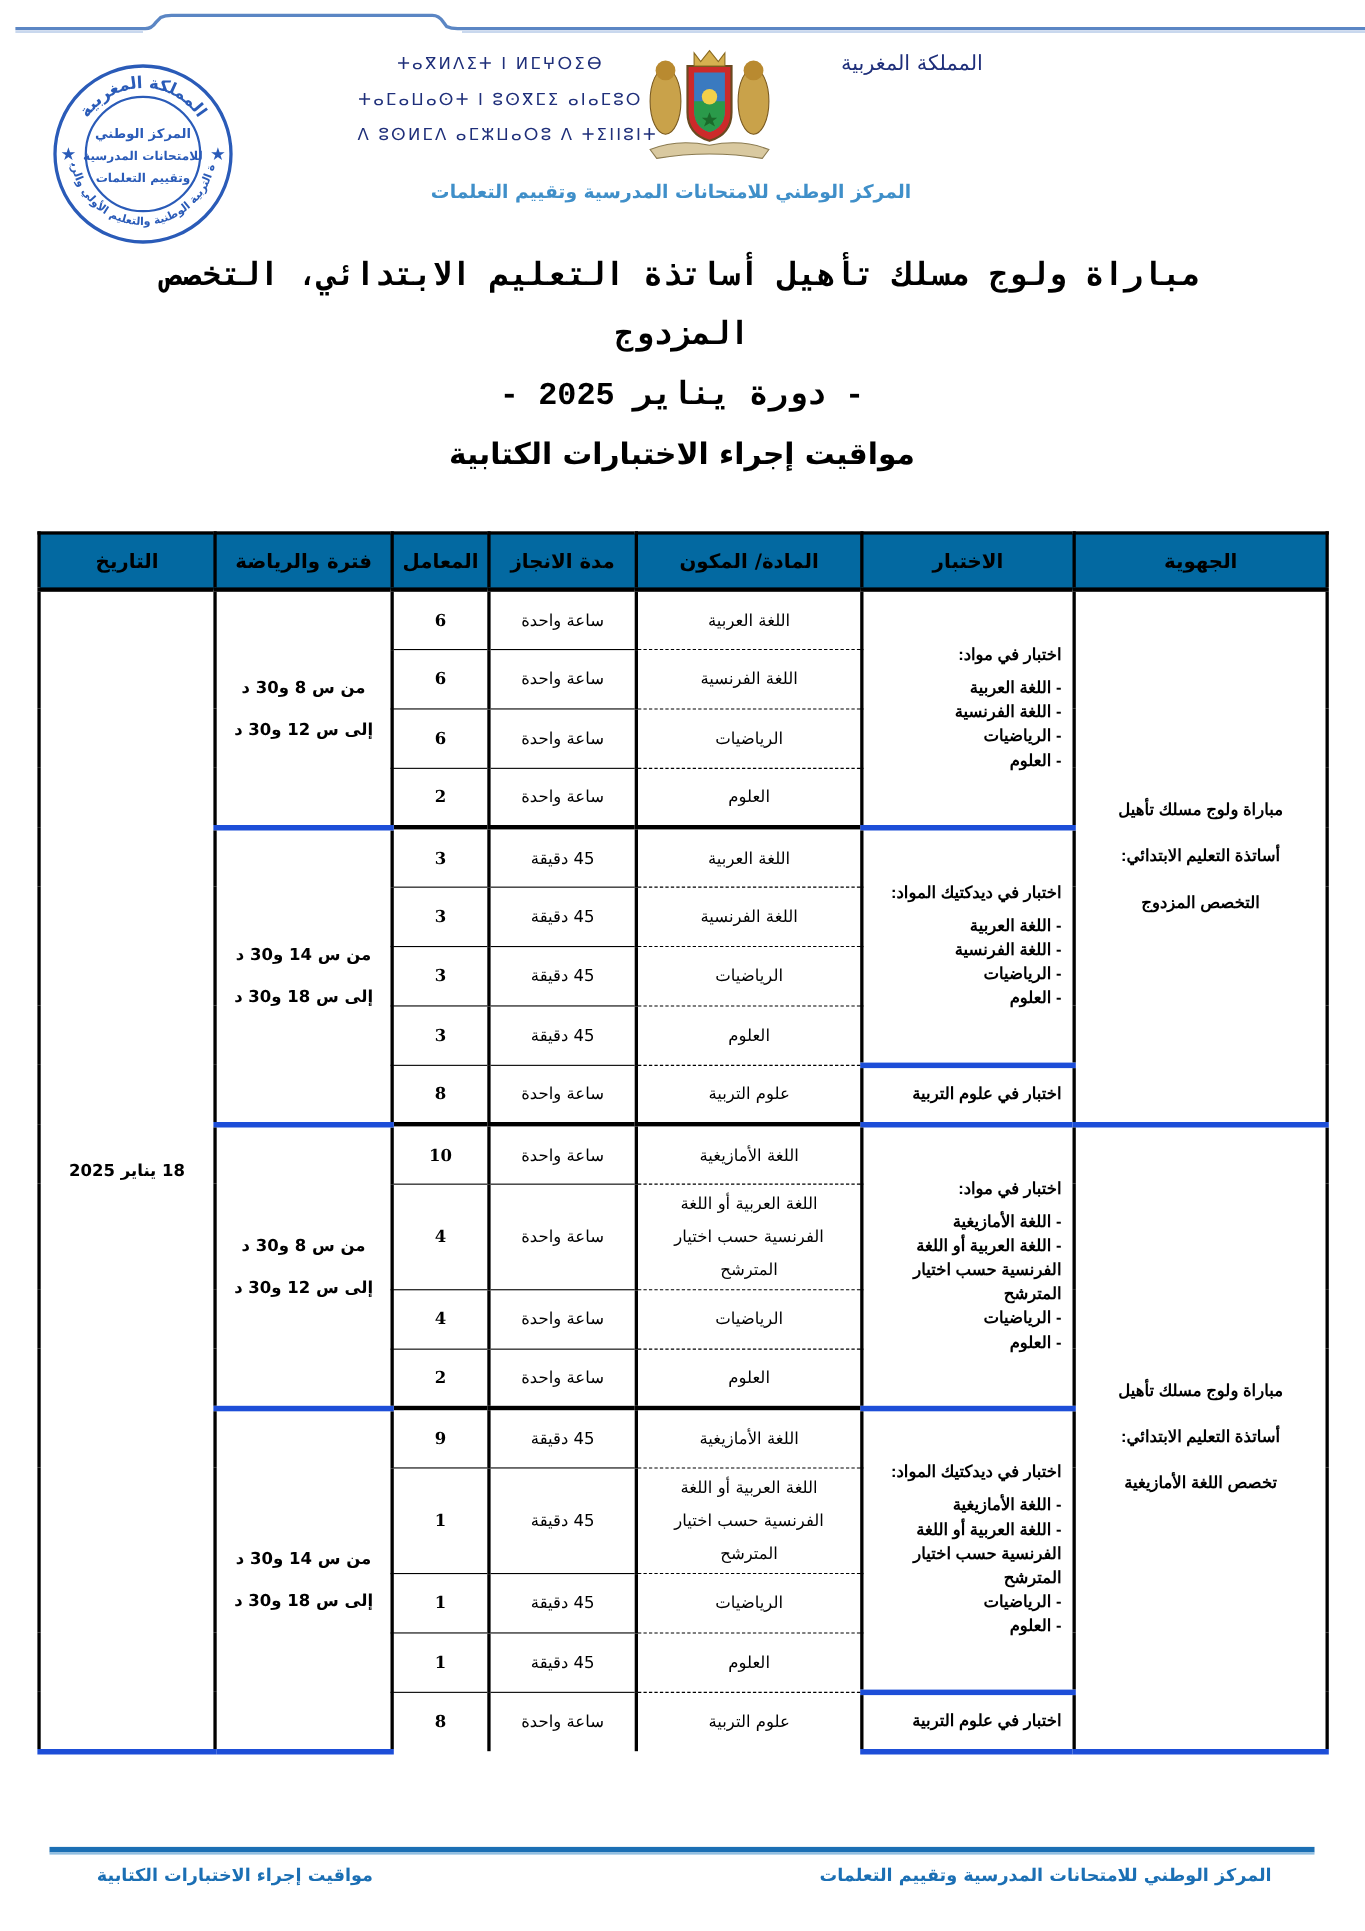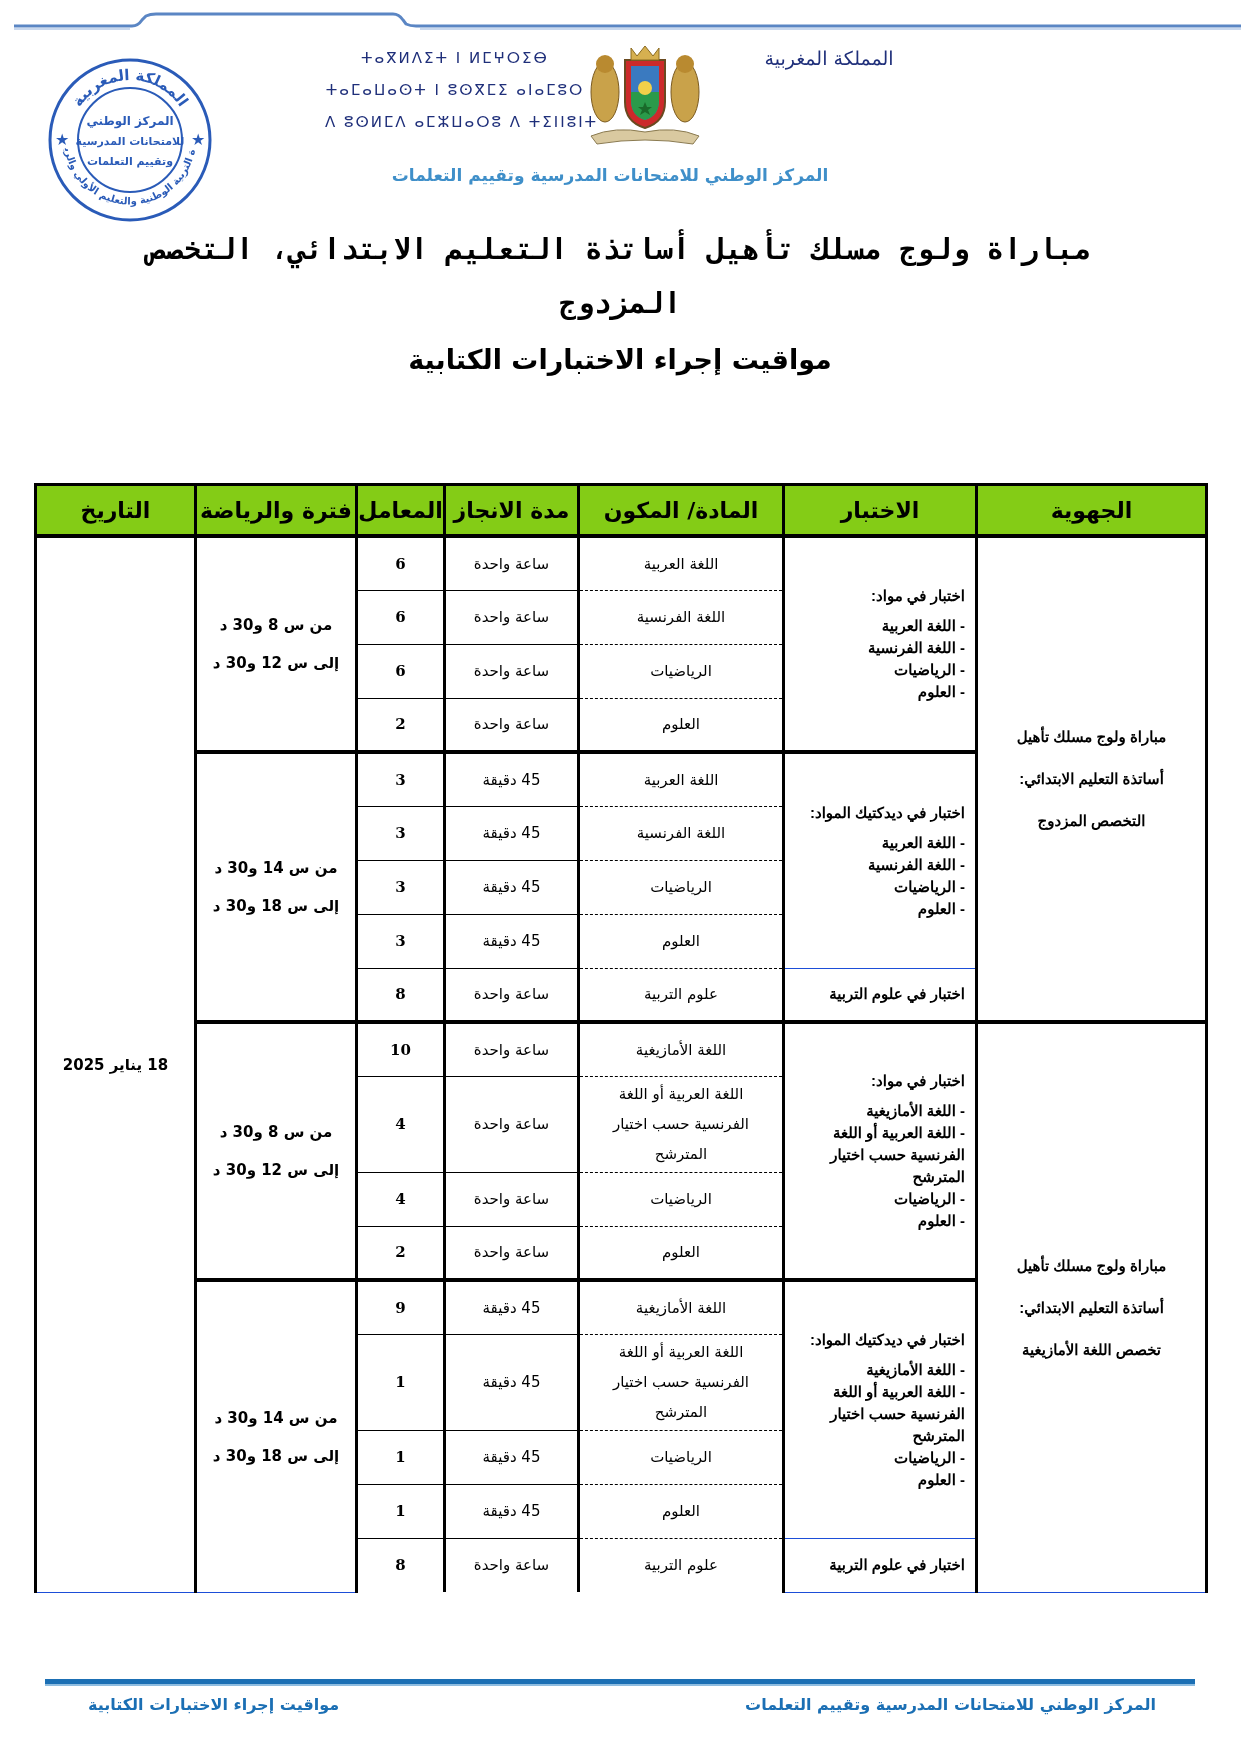--- a/index.html
+++ b/index.html
@@ -25,29 +25,29 @@
 
   
   .title-block { position: absolute; left: 100px; top: 225px; width: 1040px; text-align: center;
                  direction: rtl; font-weight: bold; }
   .title-line { font-size: 29px; line-height: 54px; font-family: Liberation Mono, monospace; }
   .title-sub { font-size: 27px; line-height: 54px; }
 
   
   .sched { position: absolute; left: 34px; top: 483px; width: 1171px; direction: rtl;
            border-collapse: collapse; table-layout: fixed; }
-  .sched th { background: #84cc16; border: 3px solid #000; height: 48px; font-size: 22px;
+  .sched th { background: #0369a1; border: 3px solid #000; height: 48px; font-size: 18px;
               font-weight: bold; text-align: center; padding: 0; }
   .sched td { border-left: 3px solid #000; border-right: 3px solid #000; text-align: center;
               vertical-align: middle; font-size: 15px; padding: 0; }
   .sched tr.block-start td { border-top: 4px solid #000; }
   .sched td.sub-row { border-top: 1px dashed #000; }
   .sched td.coef, .sched td.dur { border-top: 1px solid #000; }
   .sched tr.block-start td.coef, .sched tr.block-start td.dur { border-top: 4px solid #000; }
-  .sched td.span-cell { border-bottom: 1px solid #1d4ed8; }
+  .sched td.span-cell { border-bottom: 5px solid #1d4ed8; }
   .coef { font-family: "DejaVu Serif", serif; font-weight: bold; font-size: 15px; }
   .period { font-weight: bold; font-size: 16px; line-height: 38px; }
   .date { font-weight: bold; font-size: 17px; }
   .comp { font-weight: bold; font-size: 16px; line-height: 42px; font-family: "Liberation Sans", sans-serif; padding: 0 10px; }
   .exam { text-align: right !important; padding-right: 10px !important; font-weight: bold;
           font-family: "Liberation Sans", sans-serif; font-size: 16px; line-height: 22px; }
   .exam .head { margin-bottom: 8px; }
   .exam ul { list-style: none; margin: 0; padding: 0 0 0 0; }
   .exam li { padding-right: 0; }
   .exam li::before { content: "- "; }
@@ -111,20 +111,21 @@
       <textPath href="#stampArcBot" startOffset="50%" text-anchor="middle">وزارة التربية الوطنية والتعليم الأولي والرياضة</textPath>
     </text>
     <text x="85" y="70" text-anchor="middle" fill="#2a5bb8" font-size="12" font-weight="bold">المركز الوطني</text>
     <text x="85" y="90" text-anchor="middle" fill="#2a5bb8" font-size="11" font-weight="bold">للامتحانات المدرسية</text>
     <text x="85" y="110" text-anchor="middle" fill="#2a5bb8" font-size="11" font-weight="bold">وتقييم التعلمات</text>
   </svg>
 </div>
 
 <div class="title-block">
   <div class="title-line">مباراة ولوج مسلك تأهيل أساتذة التعليم الابتدائي، التخصص المزدوج</div>
+  <div class="title-line">- دورة يناير 2025 -</div>
   <div class="title-sub">مواقيت إجراء الاختبارات الكتابية</div>
 </div>
 
 <table class="sched">
   <colgroup>
     <col style="width:230px">
     <col style="width:193px">
     <col style="width:205px">
     <col style="width:134px">
     <col style="width:88px">

